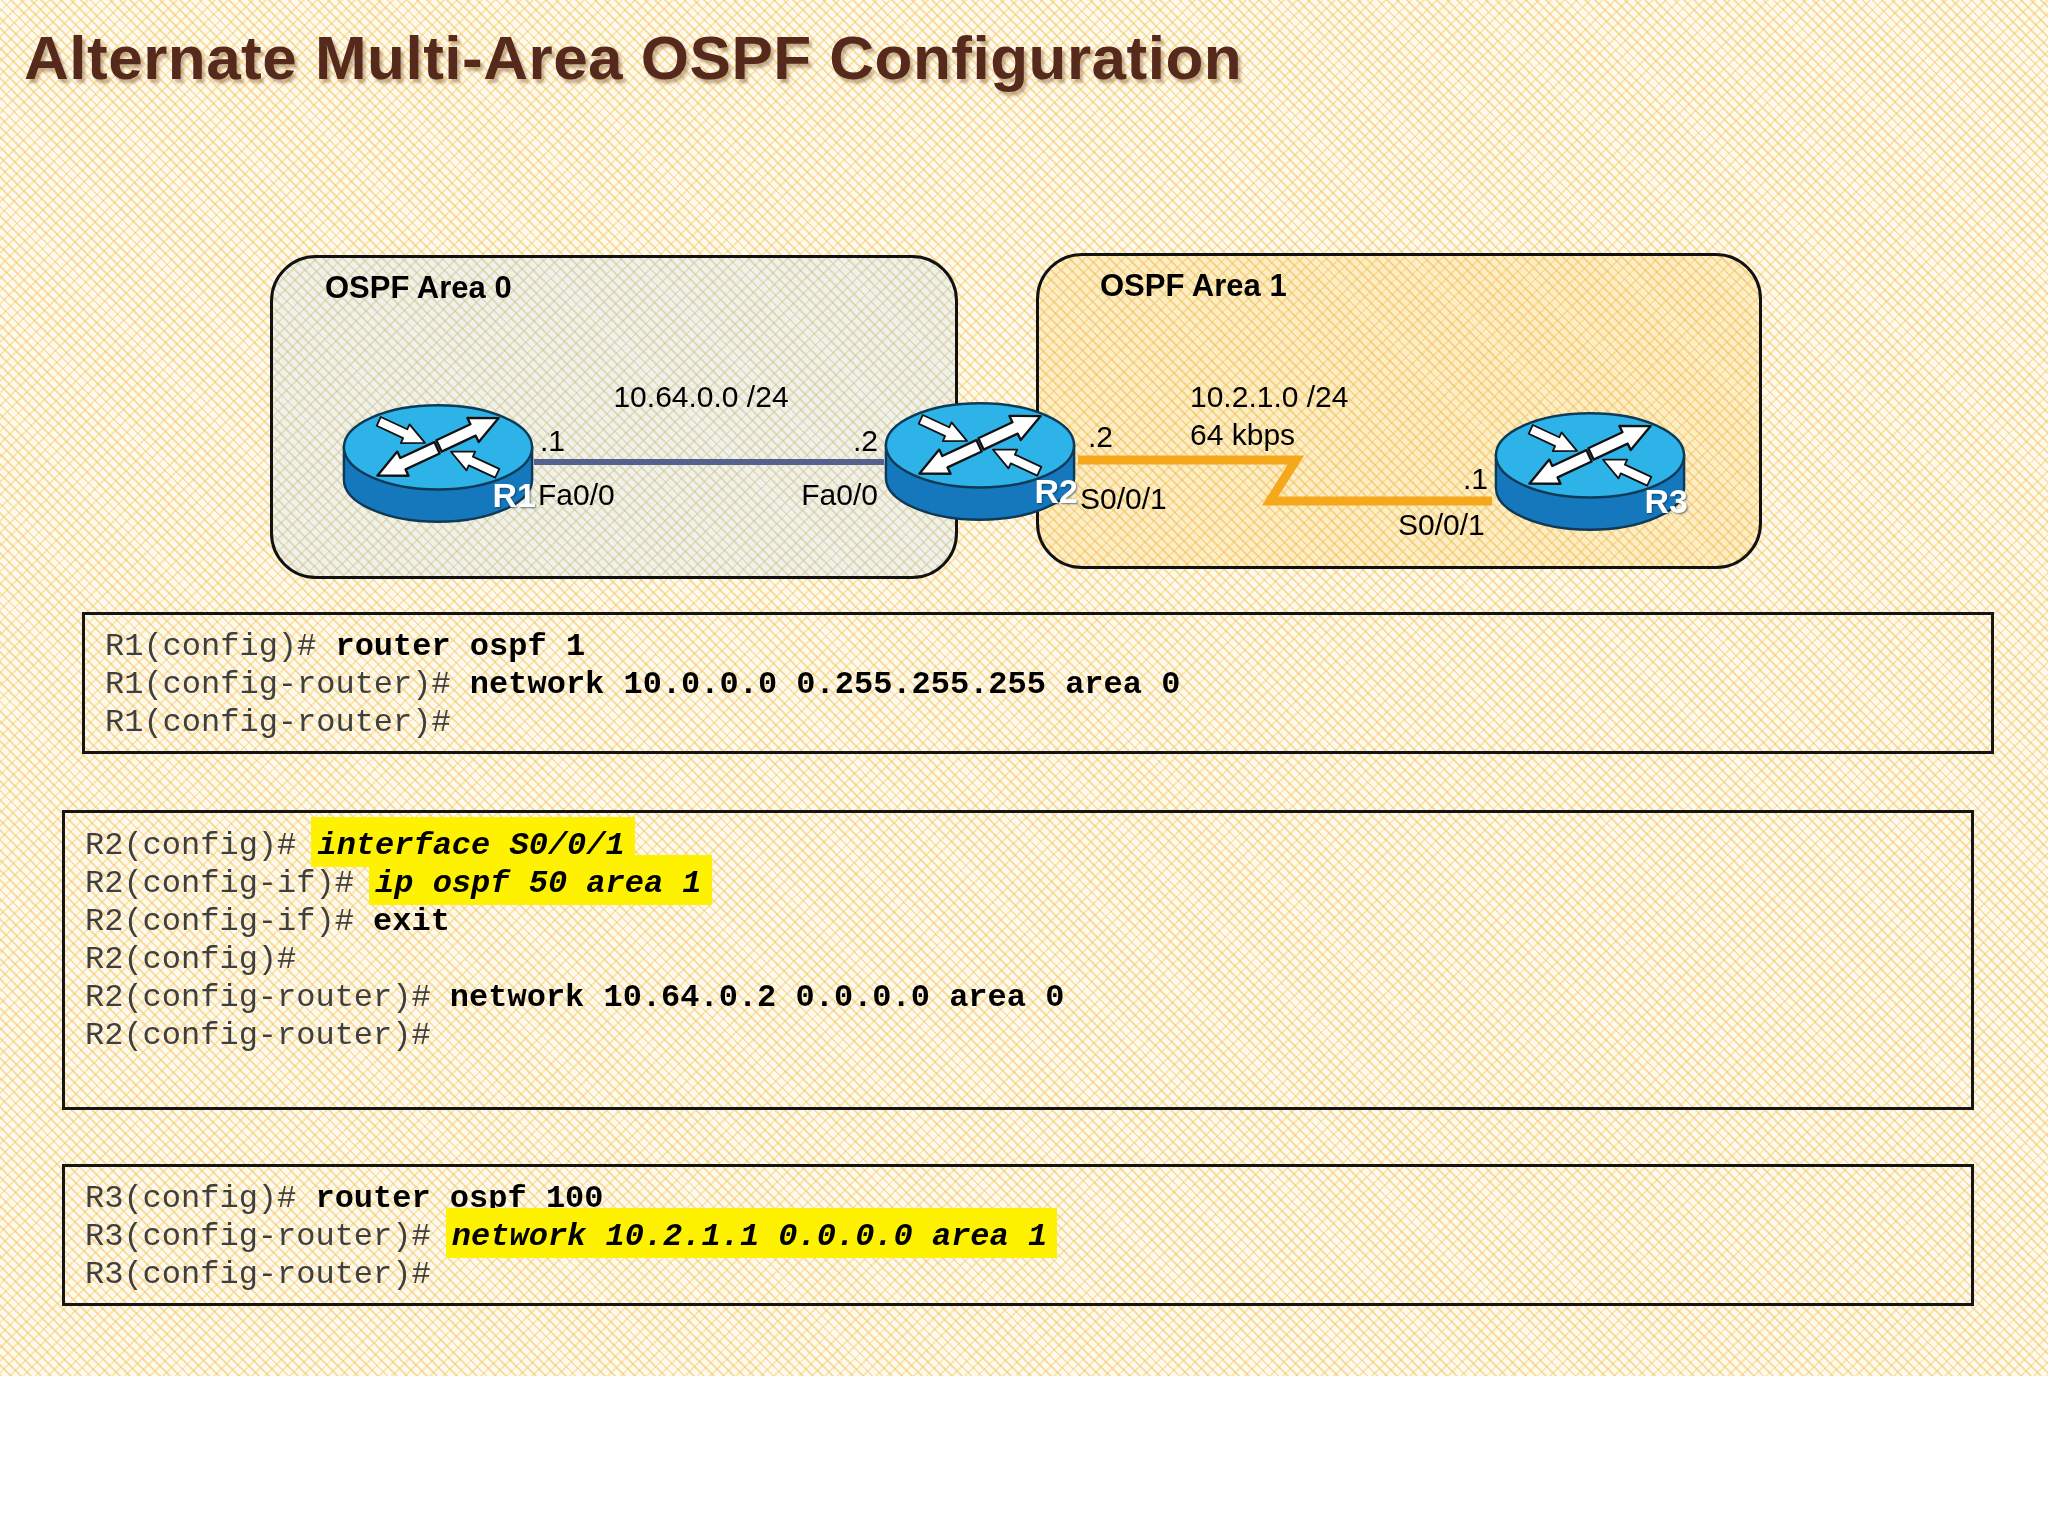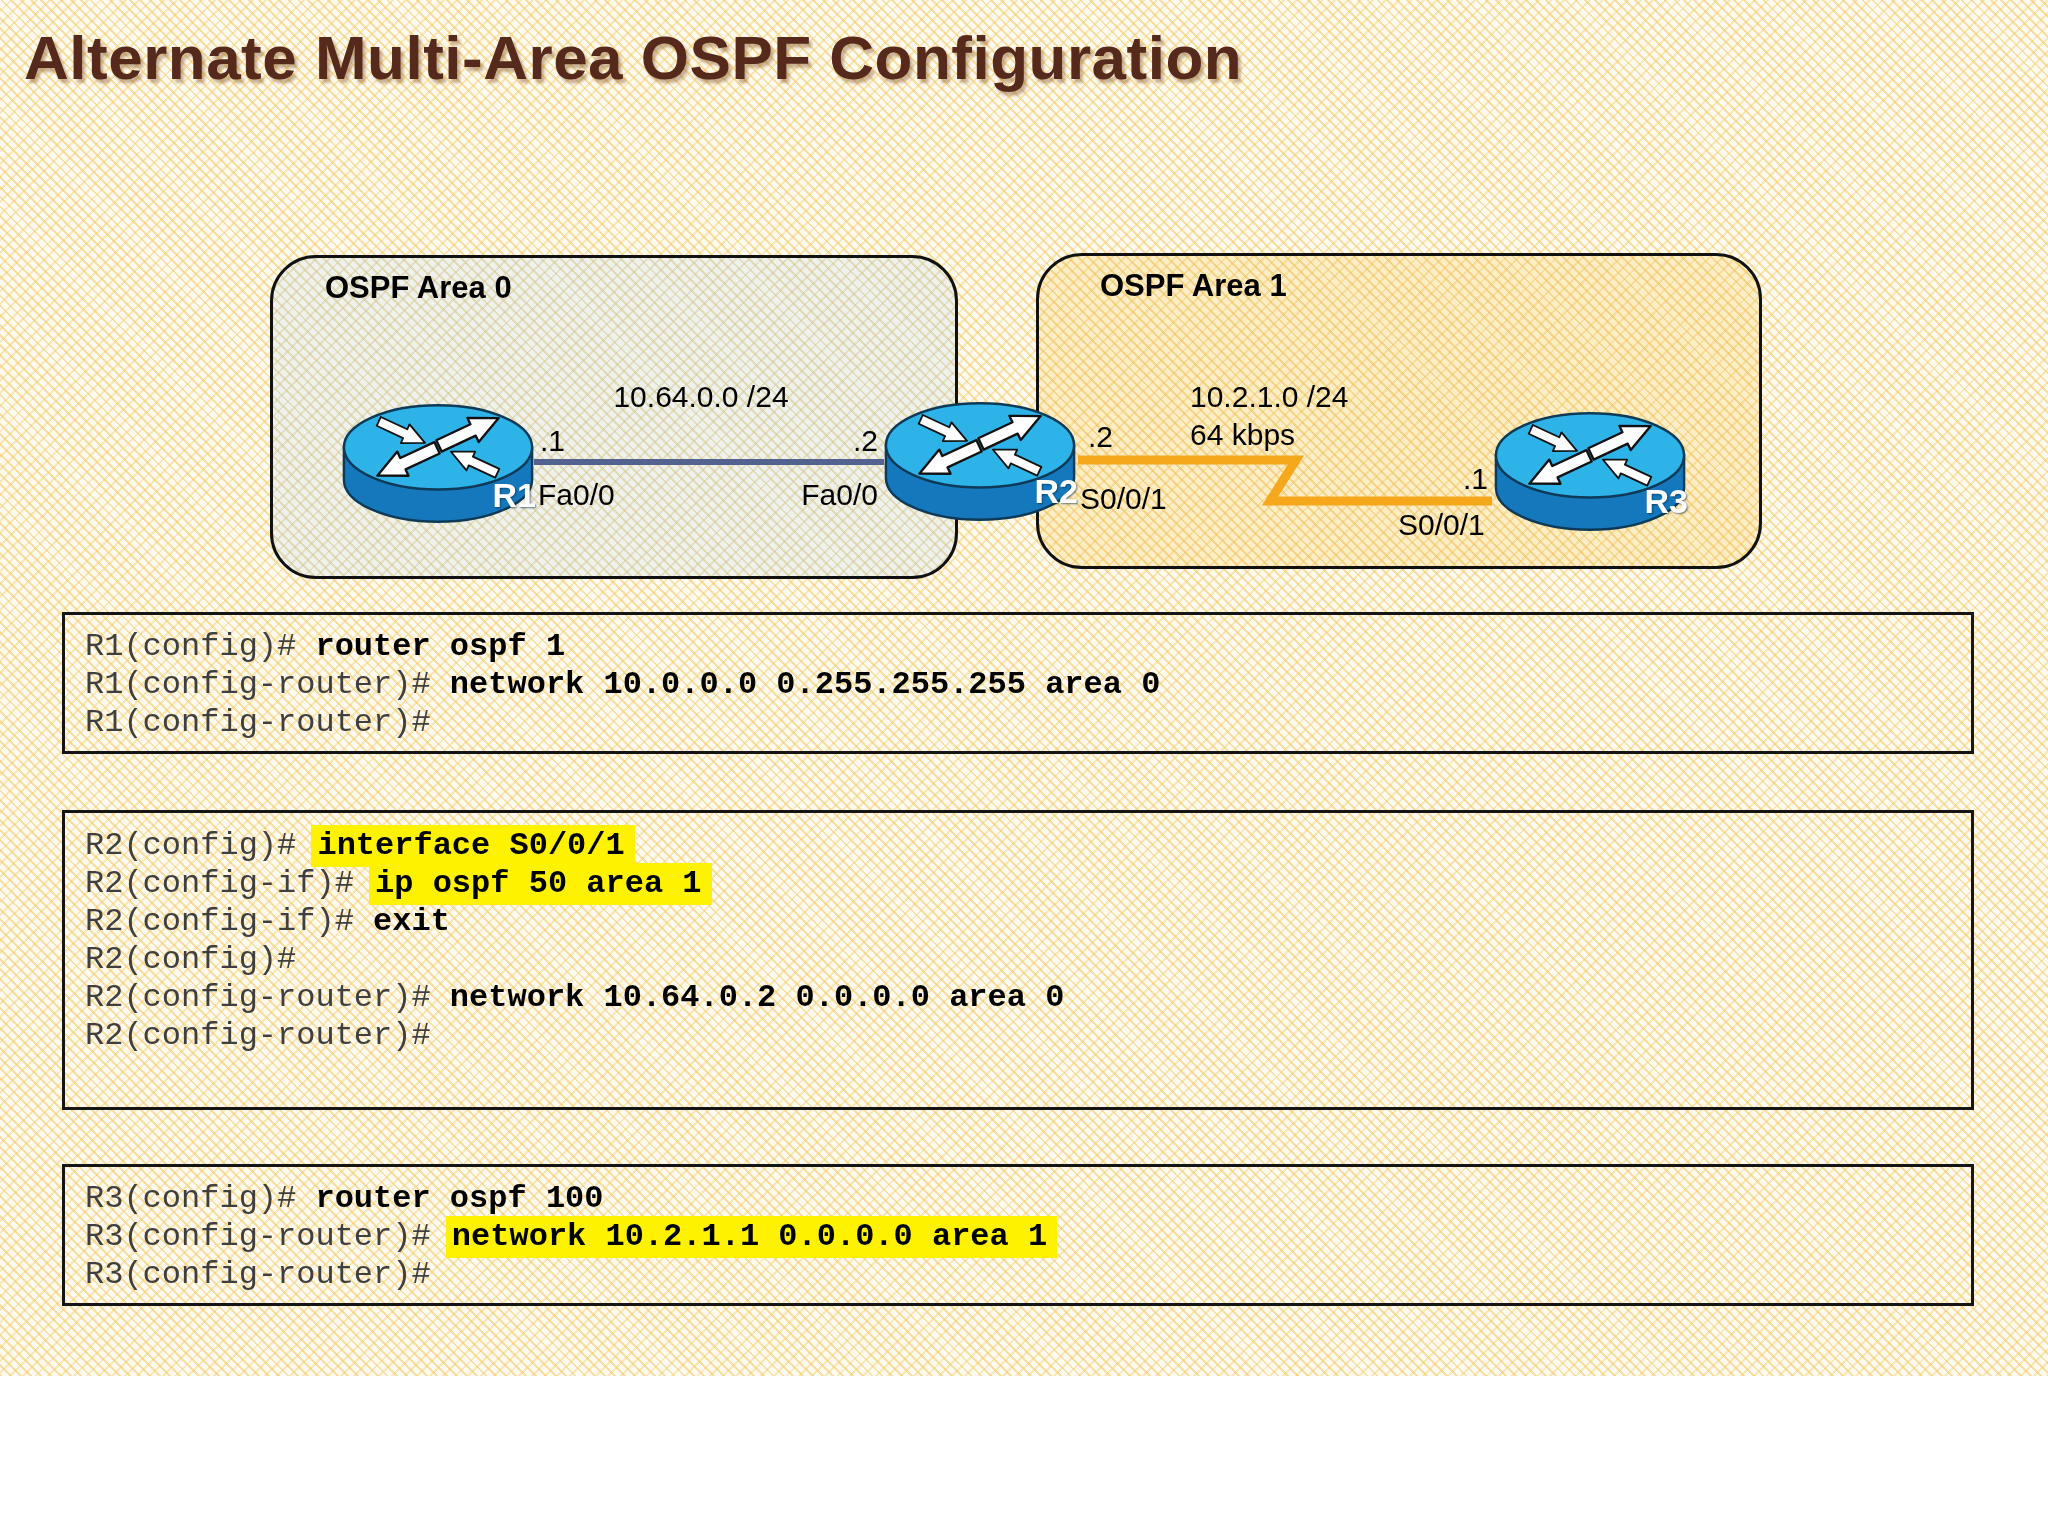--- a/index.html
+++ b/index.html
@@ -51,27 +51,27 @@
     background:#53628F; z-index:1;
   }
   .serial-svg { position:absolute; left:1068px; top:444px; z-index:1; }
   .console {
     position:absolute; left:62px; width:1912px;
     border:3px solid #151515;
     font-family:"Liberation Mono", monospace;
     font-size:32px; line-height:38px; color:#000;
     box-sizing:border-box;
   }
-  .c1 { top:612px; height:142px; padding:13px 0 0 20px; }
+  .c1 { top:612px; height:142px; padding:13px 0 0 20px;margin-left:20px; }
   .c2 { top:810px; height:300px; padding:14px 0 0 20px; }
   .c3 { top:1164px; height:142px; padding:13px 0 0 20px; }
   .code-line { white-space:pre; }
   .prompt { color:#3f3f3f; font-weight:normal; }
   .cmd { color:#000; font-weight:bold; }
-  .cmd.hl { background:#FEF200; padding:2px 10px 3px 6px; margin-left:-4px; }
+  .cmd.hl { background:#FEF200; padding:10px 10px 3px 6px; margin-left:-4px;font-style:italic; }
 </style>
 </head>
 <body>
 
 <div class="slide">
 
   <svg width="0" height="0" style="position:absolute">
     <defs>
       <path id="arrw" d="M-40 -8 L8 -8 L8 -17 L44 0 L8 17 L8 8 L-40 8 Z"></path>
       <g id="routerShape">

